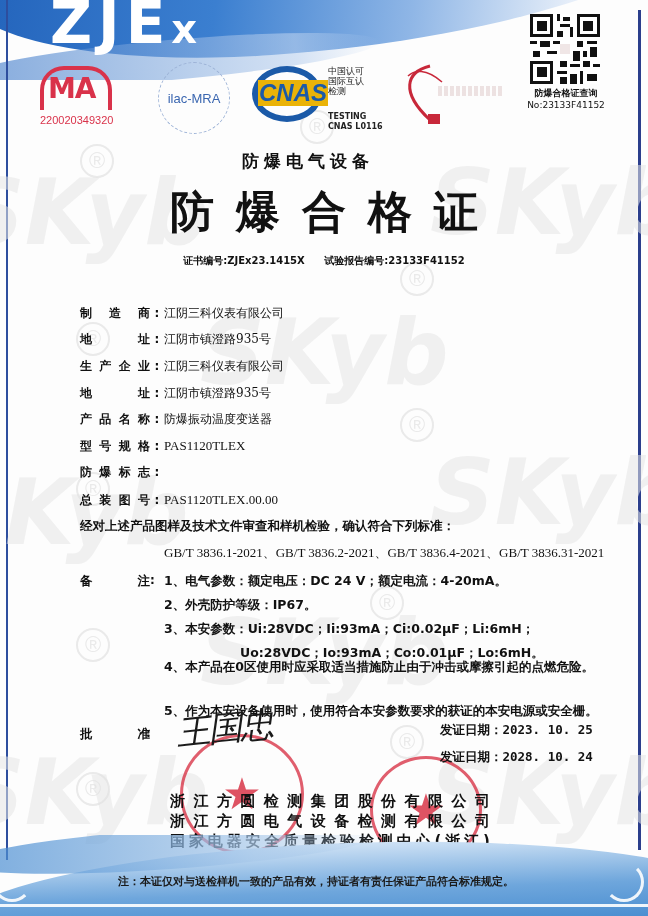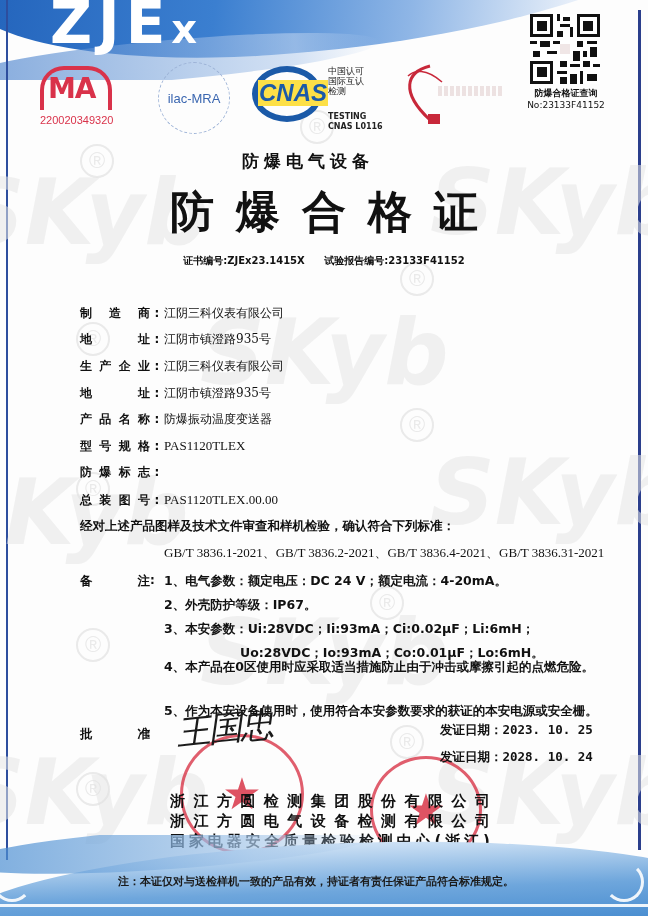--- a/index.html
+++ b/index.html
@@ -19,21 +19,21 @@
   .left-border { position:absolute; left:6px; top:0; width:2px; height:860px; background:#2d4e9e; }
   .right-border { position:absolute; right:7px; top:10px; width:3px; height:840px; background:#2b3e8c; }
 
   
   .cma { position:absolute; left:40px; top:66px; width:72px; height:44px; border:4px solid #d9324a; border-radius:24px 24px 0 0; border-bottom:none; }
   .cma-text { position:absolute; left:48px; top:72px; font-weight:bold; font-size:28px; color:#d9324a; letter-spacing:-1px; }
   .cma-num { position:absolute; left:40px; top:114px; font-size:11px; color:#d9324a; font-family:"Liberation Sans", sans-serif; }
   .ilac { position:absolute; left:158px; top:62px; width:72px; height:72px; border-radius:50%; border:1px dashed #9cb2d6; display:flex; align-items:center; justify-content:center; }
   .ilac span { font-family:"Liberation Sans", sans-serif; font-size:13px; color:#3a66b0; }
   .cnas-c { position:absolute; left:252px; top:66px; width:70px; height:56px; border-radius:50%; border:6px solid #1b5aa8; }
-  .cnas-t { position:absolute; left:258px; top:80px; font-family:"Liberation Sans", sans-serif; font-style:italic; font-weight:bold; font-size:24px; color:#1b5aa8; background:#fde047; line-height:26px; padding:0 1px; }
+  .cnas-t { position:absolute; left:258px; top:80px; font-family:"Liberation Sans", sans-serif; font-style:italic; font-weight:bold; font-size:24px; color:#1b5aa8; background:#eab308; line-height:26px; padding:0 1px; }
   .cnas-cn { position:absolute; left:328px; top:66px; font-size:9px; line-height:10px; color:#222; width:40px; }
   .cnas-en { position:absolute; left:328px; top:112px; font-size:8px; font-weight:bold; line-height:10px; color:#222; }
   .sig-logo { position:absolute; left:400px; top:62px; width:46px; height:64px; }
   .sig-faint { position:absolute; left:438px; top:86px; width:66px; height:10px; background:repeating-linear-gradient(90deg,#e6d6d6 0 4px,transparent 4px 6px); opacity:.7; }
 
   .qr { position:absolute; left:530px; top:14px; width:70px; height:70px; background:#fff; }
   .qr-cap { position:absolute; left:526px; top:87px; width:80px; text-align:center; font-size:9px; line-height:12px; color:#111; }
 
   
   .wm { position:absolute; font-family:"DejaVu Sans", sans-serif; font-weight:bold; font-style:italic; color:#e6e6e6; font-size:90px; opacity:.55; pointer-events:none; }

